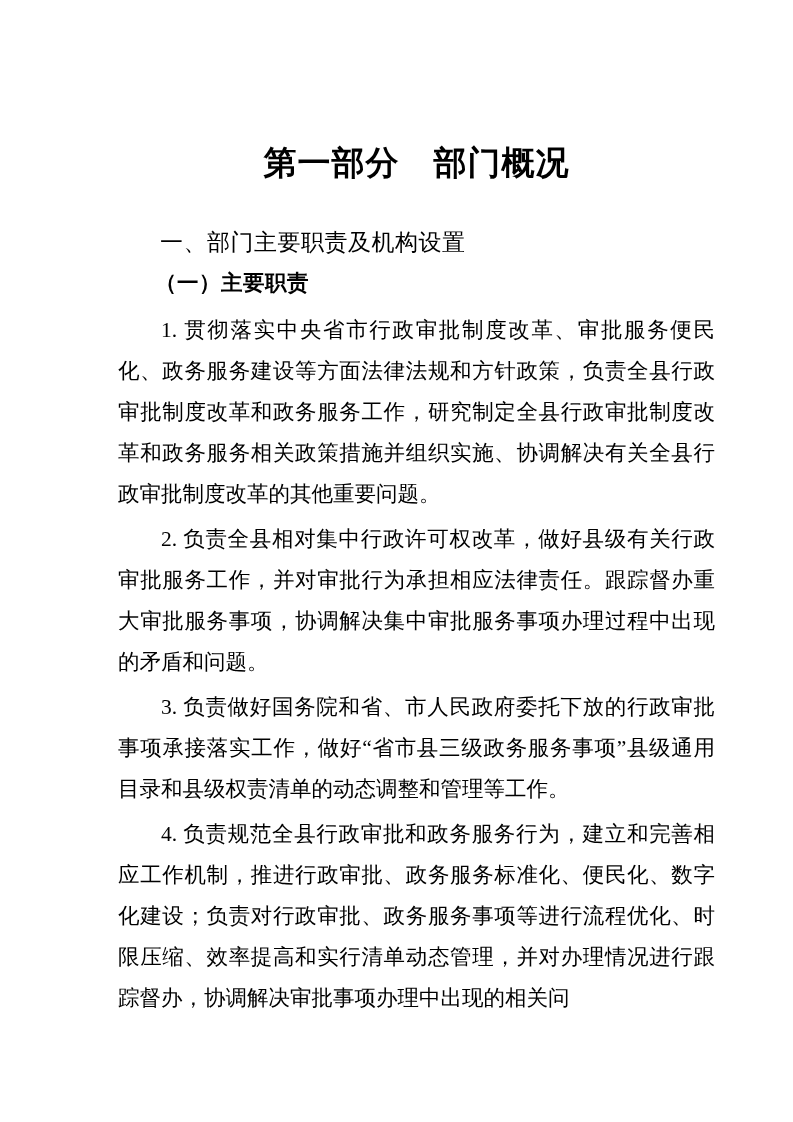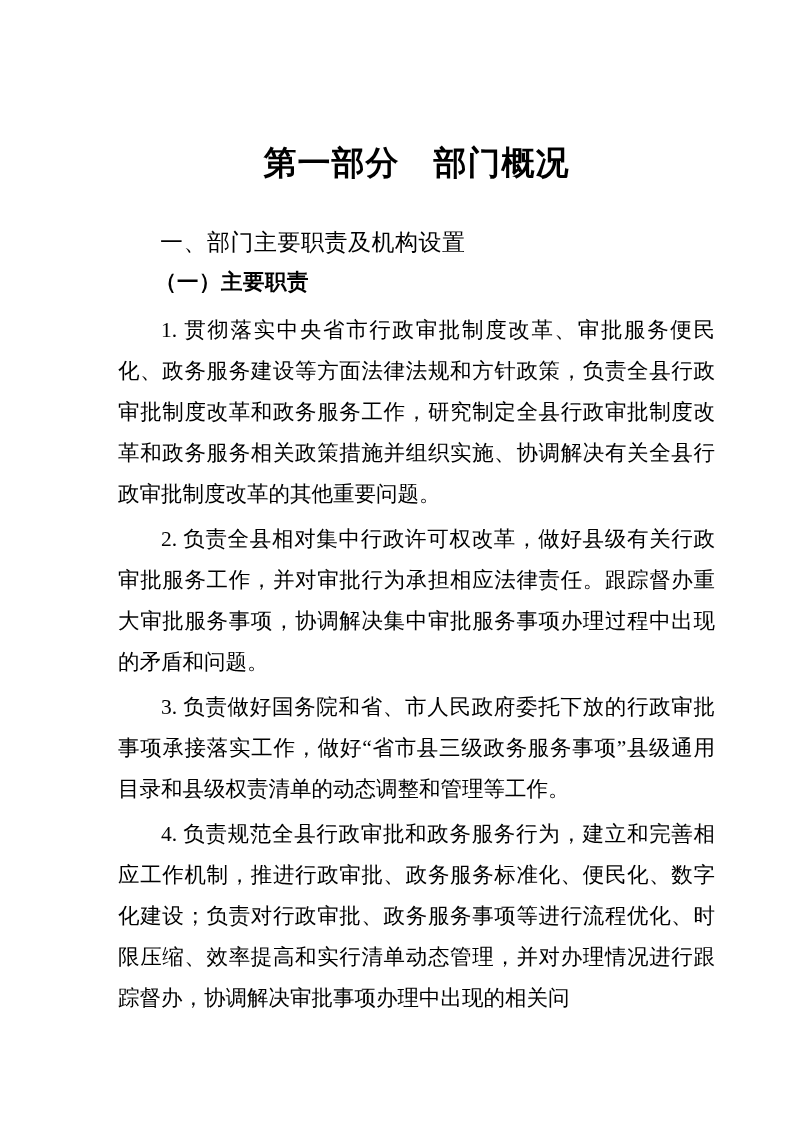--- a/index.html
+++ b/index.html
@@ -33,21 +33,21 @@
     padding-left: 42px;
     font-family: "Liberation Sans", "DejaVu Sans", sans-serif;
     font-weight: normal;
     font-size: 23px;
     line-height: 41px;
     letter-spacing: 0.5px;
   }
   .subsection-heading {
     margin: 0;
     padding-left: 37px;
-    font-family: Liberation Mono, monospace;
+    font-family: Liberation Serif, serif;
     font-weight: bold;
     font-size: 21.5px;
     line-height: 41px;
     letter-spacing: 0.5px;
   }
   .body-para {
     margin: 4px 0 0 0;
     font-family: "Liberation Serif", "DejaVu Serif", serif;
     font-size: 21.5px;
     line-height: 41px;

